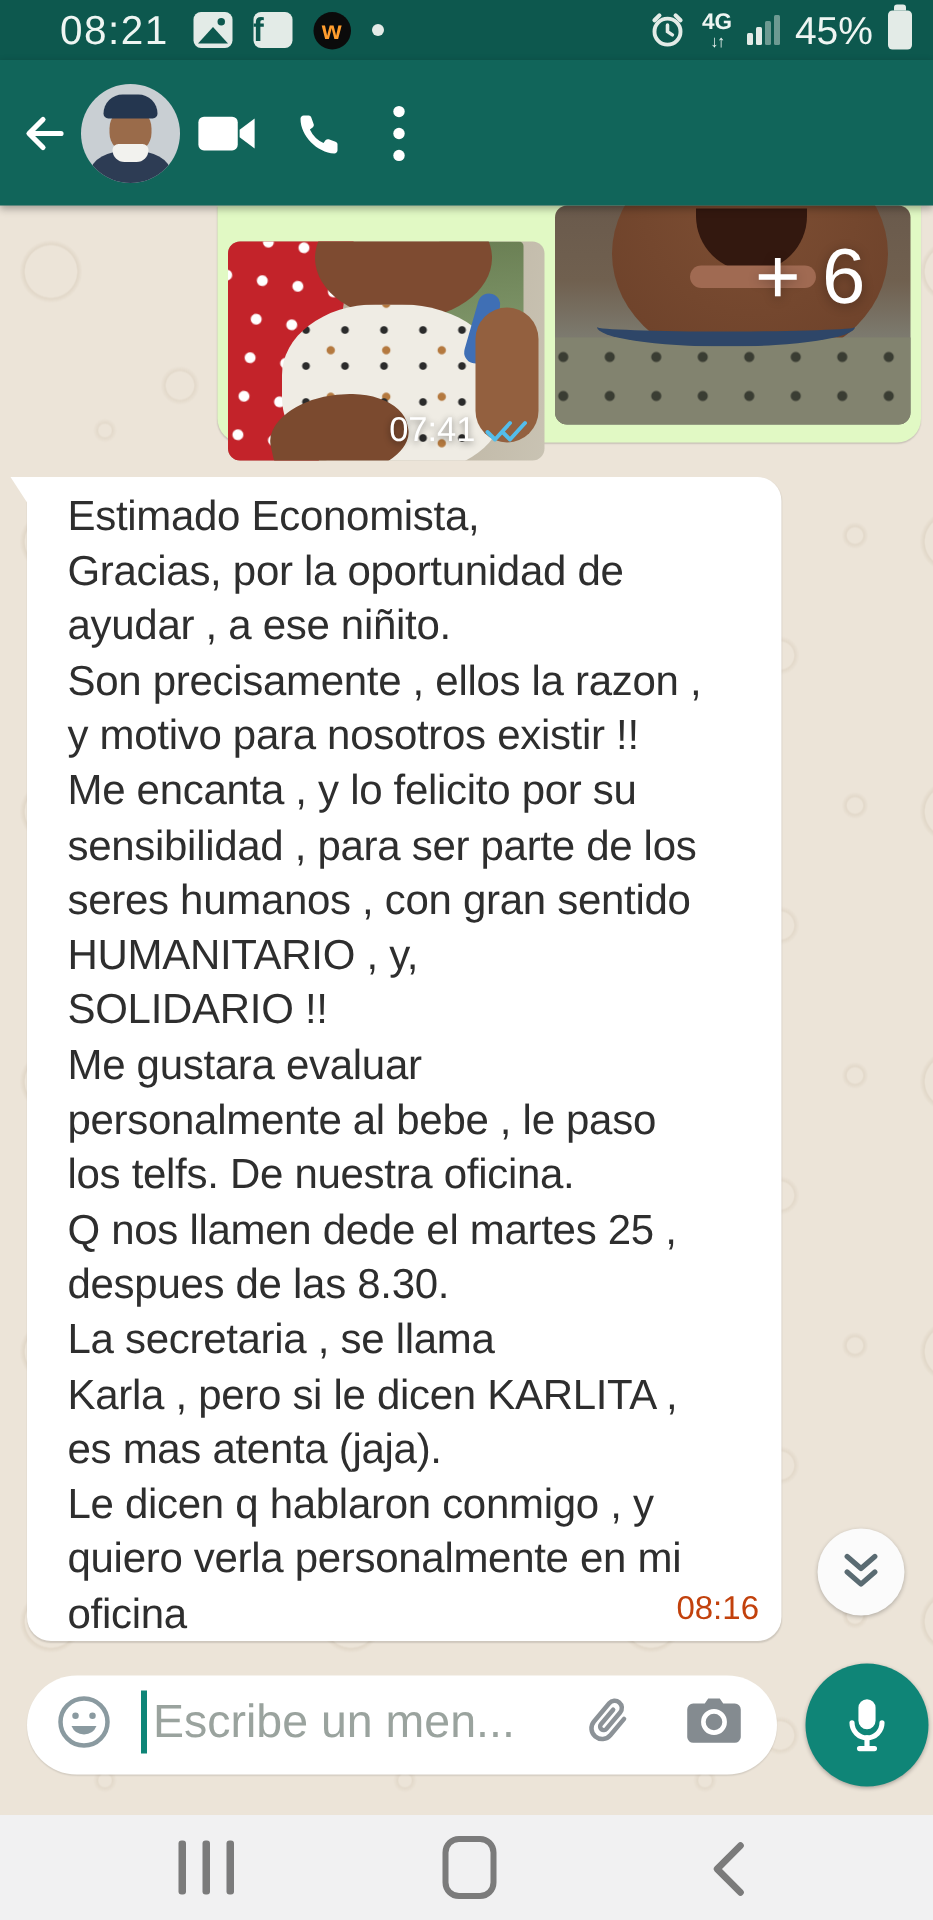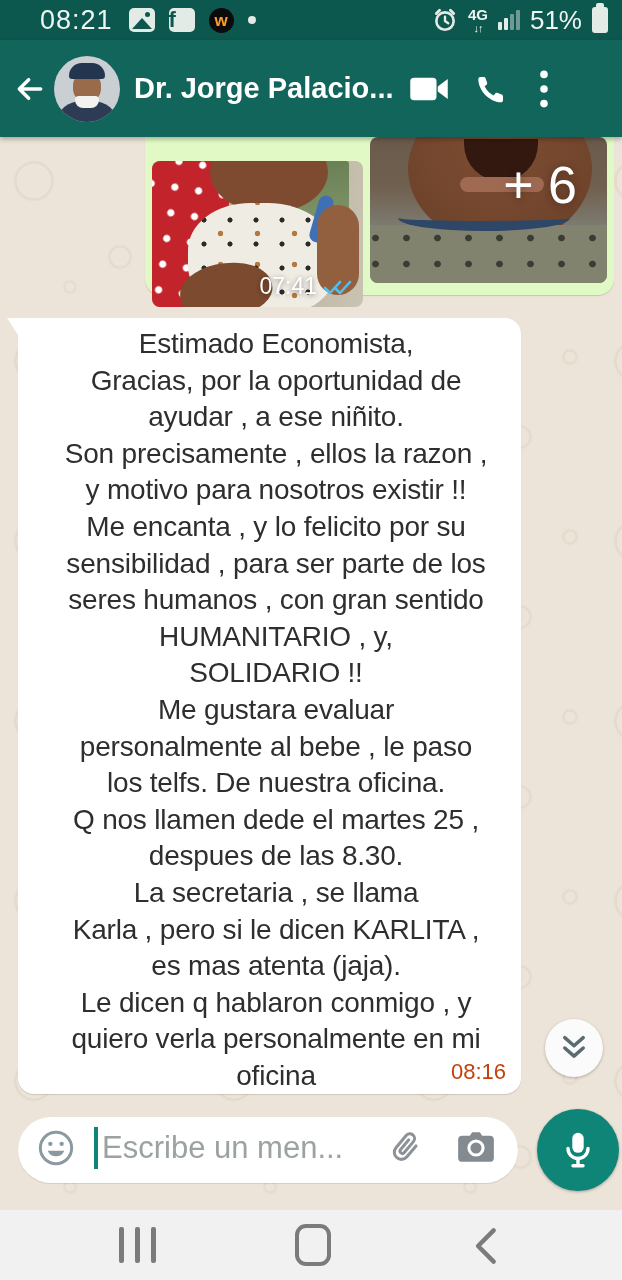--- a/index.html
+++ b/index.html
@@ -89,21 +89,21 @@
   .pr-lip { position:absolute; left:90px; top:40px; width:84px; height:15px; background:#a06a52; border-radius:10px; }
   .pr-shirt { position:absolute; left:-10px; bottom:-8px; width:120%; height:66px; background:#82836f;
     background-image:radial-gradient(circle,#3a3d33 3px,transparent 3.7px); background-size:31px 26px; }
   .pr-collar { position:absolute; left:28px; bottom:52px; width:172px; height:26px;
     border-bottom:10px solid #2e4668; border-radius:50%; }
   .more-overlay { position:absolute; right:30px; top:18px; color:#ffffff; font-size:52px;
     text-shadow:0 1px 8px rgba(0,0,0,.3); }
 
   
   .text-bubble { position:absolute; left:18px; top:181px; width:503px; height:776px;
-    background:#ffffff; border-radius:0 16px 16px 16px; box-shadow:0 1px 1px rgba(0,0,0,.13);text-align:center; }
+    background:#ffffff; border-radius:0 16px 16px 16px; box-shadow:0 1px 1px rgba(0,0,0,.13); }
   .tb-tail { position:absolute; left:-11px; top:0; width:0; height:0;
     border-right:13px solid #ffffff; border-bottom:20px solid transparent; }
   .tb-text { padding:8px 14px 30px 27px; font-size:28px; line-height:36.6px; color:#2e2e2e;
     white-space:pre-line; letter-spacing:-.2px; }
   .tb-time { position:absolute; right:15px; bottom:9px; font-size:22px; color:#c2410c; }
 
   
   .scroll-btn { position:absolute; left:545px; top:882px; width:58px; height:58px; border-radius:50%;
     background:#fbfbfb; box-shadow:0 1px 3px rgba(0,0,0,.25); display:flex; align-items:center; justify-content:center; }
 
@@ -153,38 +153,37 @@
       <span class="sb-4g">
         <span class="g">4G</span>
         <span class="a">↓↑</span>
       </span>
       <span class="sig">
           <i></i>
           <i></i>
           <i></i>
           <i></i>
         </span>
-      <span class="sb-batt-pct">51%</span>
+      <span class="sb-batt-pct">45%</span>
       <span class="battery"></span>
     </span>
   </div>
 
   <div class="header">
     <span class="back-arrow">
       <svg width="36" height="32" viewBox="0 0 24 24">
         <path d="M20 12H5M11 5l-7 7 7 7" fill="none" stroke="#ffffff" stroke-width="2.6" stroke-linecap="round" stroke-linejoin="round"></path>
       </svg>
     </span>
     <span class="avatar">
       <span class="av-shoulders"></span>
         <span class="av-face"></span>
         <span class="av-cap"></span>
         <span class="av-mask"></span>
     </span>
-    <span class="contact-name">Dr. Jorge Palacio...</span>
     <span class="hdr-icons">
       <span class="hdr-btn">
         <svg width="40" height="28" viewBox="0 0 32 22">
           <rect x="1" y="2" width="21" height="18" rx="3" fill="#ffffff"></rect>
           <path d="M23 9 L31 3 V19 L23 13 Z" fill="#ffffff"></path>
         </svg>
       </span>
       <span class="hdr-btn">
         <svg width="32" height="32" viewBox="0 0 24 24">
           <path d="M6.6 3c.6 0 1.1.4 1.3 1l1.2 3.4c.2.5 0 1.1-.4 1.5L7.2 10a14 14 0 0 0 6.8 6.8l1.1-1.5c.4-.4 1-.6 1.5-.4l3.4 1.2c.6.2 1 .7 1 1.3v3c0 .9-.7 1.6-1.6 1.6C10.8 21.5 2.5 13.2 2.5 4.6 2.5 3.7 3.2 3 4.1 3h2.5z" fill="#ffffff"></path>

